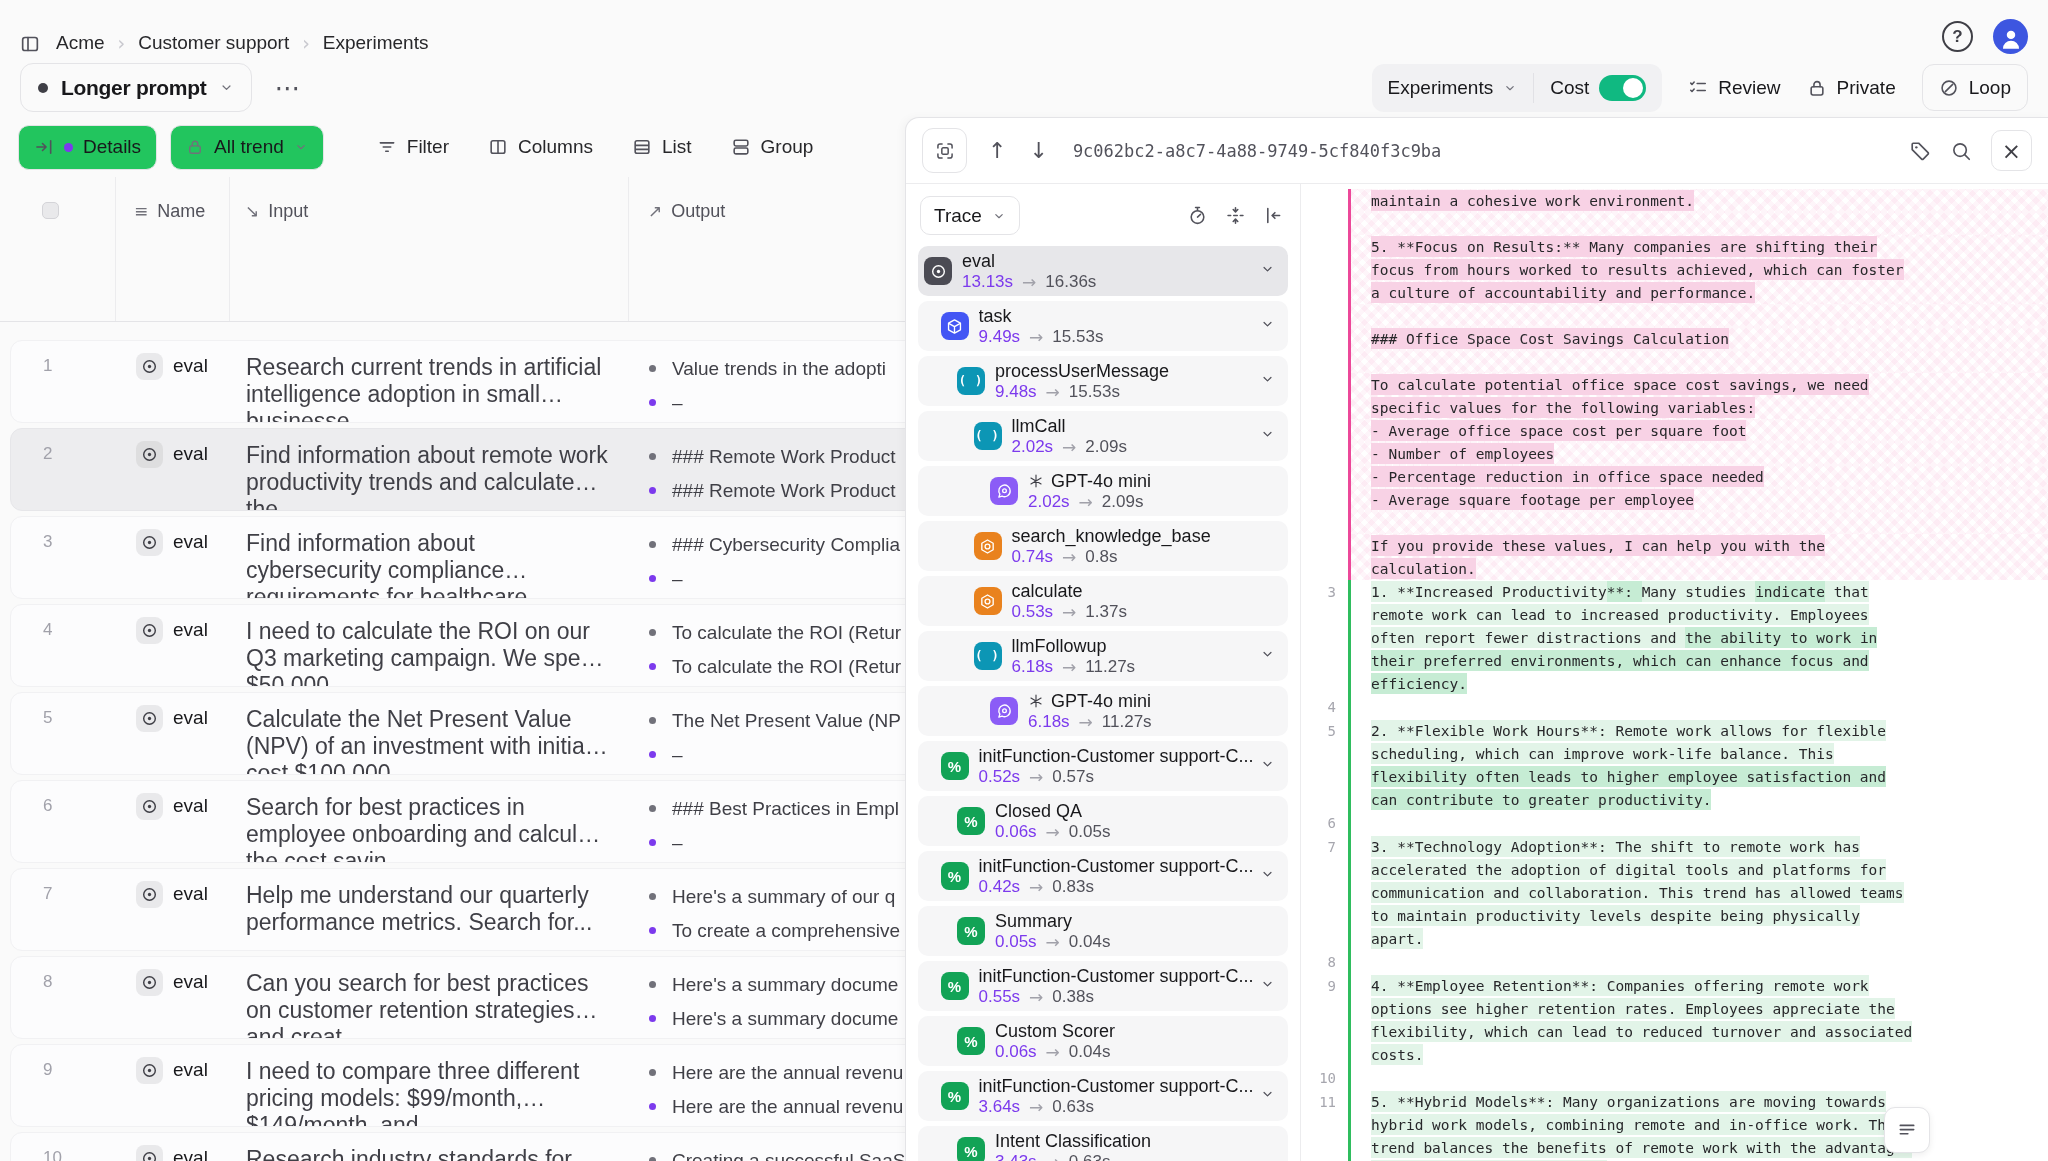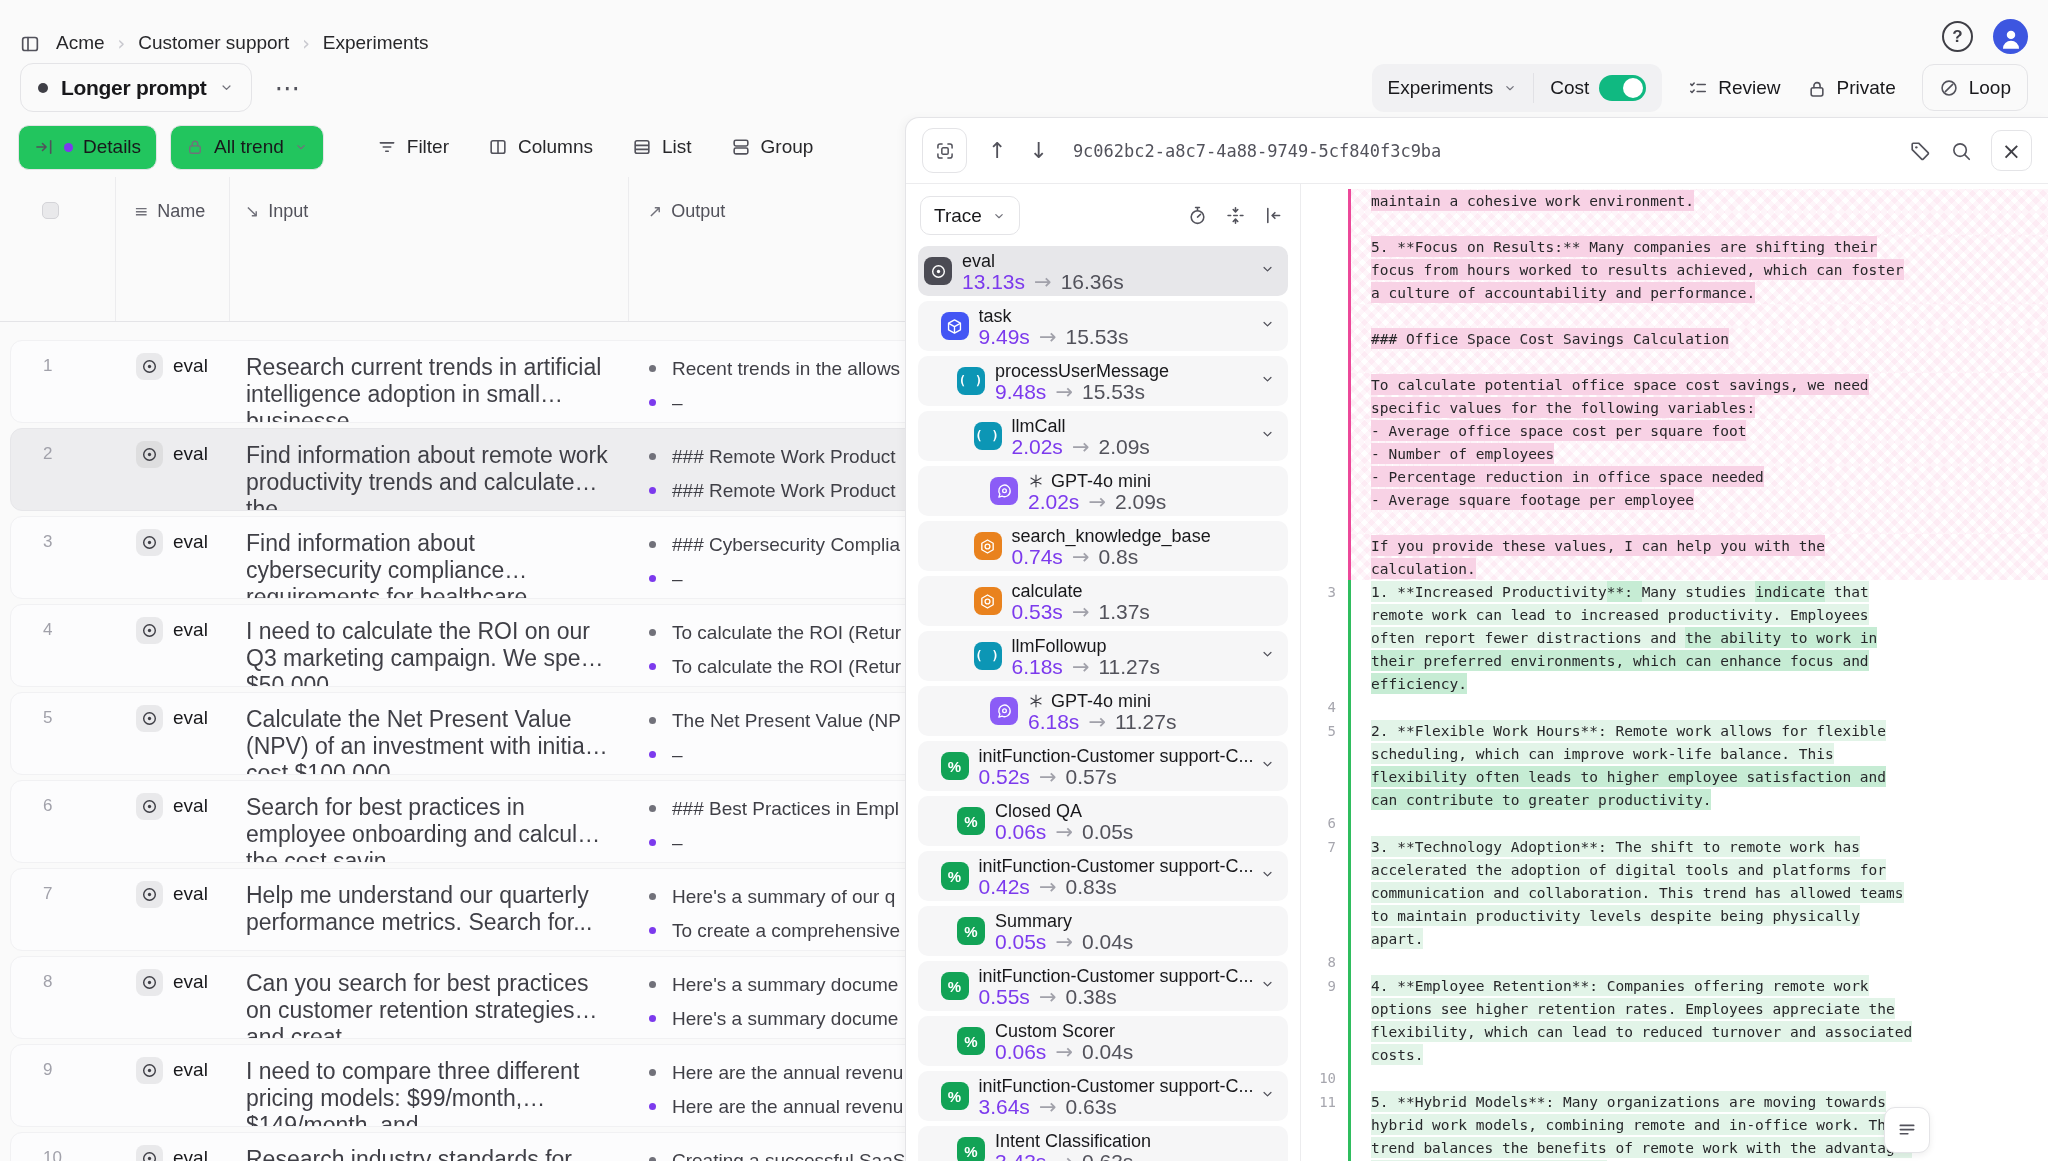--- a/index.html
+++ b/index.html
@@ -24,21 +24,21 @@
   .exp-btn { display:flex; align-items:center; gap:13px; border:1px solid #e4e4e7; border-radius:13px; height:49px; padding:0 17px; background:#fafafa; }
   .exp-dot { width:10px; height:10px; border-radius:50%; background:#3f3f46; }
   .exp-name { font-size:21px; font-weight:700; letter-spacing:-0.3px; color:#18181b; }
   .kebab { margin-left:16px; font-size:26px; color:#52525b; font-family:"DejaVu Sans",sans-serif; padding:0 6px; }
   .title-right { margin-left:auto; display:flex; align-items:center; gap:26px; }
   .seg-group { background:#f1f1f3; border-radius:12px; height:48px; display:flex; align-items:center; }
   .seg { padding:0 16px; display:flex; gap:10px; align-items:center; font-size:19px; font-weight:500; color:#18181b; height:100%; }
   .seg-div { width:1px; height:30px; background:#e1e1e5; }
   .toggle { width:47px; height:26px; border-radius:13px; background:#10b981; position:relative; }
   .toggle::after { content:""; position:absolute; right:3px; top:3px; width:20px; height:20px; border-radius:50%; background:#fff; }
-  .tbtn { display:flex; align-items:flex-end; gap:10px; font-size:19px; font-weight:500; color:#18181b; }
+  .tbtn { display:flex; align-items:center; gap:10px; font-size:19px; font-weight:500; color:#18181b; }
   .loop-btn { border:1px solid #e4e4e7; border-radius:12px; height:47px; padding:0 16px; background:#fafafa; display:flex; align-items:center; gap:10px; font-size:19px; font-weight:500; }
 
   
   .toolbar { height:60px; display:flex; align-items:center; padding:0 18px; gap:13px; }
   .tool-btn { border:1px solid #e4e4e7; border-radius:11px; height:45px; padding:0 15px; display:flex; align-items:center; gap:10px; background:#22c55e; font-size:19px; font-weight:500; color:#18181b; }
   .flat-btn { display:flex; align-items:center; gap:10px; font-size:19px; font-weight:500; color:#27272a; padding:0 13px; }
   .pdot { width:9px; height:9px; border-radius:50%; background:#7c3aed; }
 
   
   .thead { position:relative; height:145px; border-bottom:1px solid #e4e4e7; font-size:18px; font-weight:500; color:#52525b; }
@@ -81,21 +81,21 @@
   .tree-icons .ic svg { width:21px; height:21px; }
   .srow { position:relative; height:50px; border-radius:10px; background:#f6f6f7; margin-bottom:5px; display:flex; align-items:center; }
   .srow.sel { background:#e7e7ea; }
   .sicon { width:28px; height:28px; border-radius:8px; color:#fff; display:flex; align-items:center; justify-content:center; flex:none; font-weight:700; }
   .sicon svg { width:17px; height:17px; }
   .sicon .fn-g { font-family:"DejaVu Sans Mono",monospace; font-size:12px; font-weight:700; letter-spacing:1px; }
   .sicon .pc-g { font-size:15px; font-weight:700; }
   .smeta { margin-left:10px; min-width:0; }
   .sname { font-size:18px; line-height:21px; color:#18181b; white-space:nowrap; overflow:hidden; display:flex; align-items:center; gap:7px; }
   .oai svg { width:16px; height:16px; }
-  .stimes { font-size:21px; line-height:20px; display:flex; gap:9px; align-items:flex-start; }
+  .stimes { font-size:17px; line-height:20px; display:flex; gap:9px; align-items:flex-start; }
   .t1 { color:#7c3aed; } .t2 { color:#52525b; }
   .arr { color:#a1a1aa; font-family:"DejaVu Sans",sans-serif; }
   .schev { position:absolute; right:13px; top:50%; transform:translateY(-50%); color:#52525b; }
   .schev svg { width:15px; height:15px; }
 
   
   .diff { flex:1; position:relative; overflow:hidden; padding-top:5px; font-family:"DejaVu Sans Mono",monospace; font-size:14.5px; background:#fff; }
   .dline { display:flex; line-height:23px; min-height:23px; }
   .dnum { flex:none; width:47px; text-align:right; padding-right:12px; color:#a6a6ae; font-size:14px; padding-top:1px; }
   .dbody { flex:1; padding-left:20px; }
@@ -282,21 +282,21 @@
             <circle cx="12" cy="12" r="8.2" stroke="currentColor" stroke-width="2" fill="none"></circle>
             <circle cx="12" cy="12" r="2.3" fill="currentColor"></circle>
           </svg>
         </span>
         <span class="eval-lb">eval</span>
       </div>
       <div class="c-input">Research current trends in artificial intelligence adoption in small businesse...</div>
       <div class="c-out">
         <div class="oline">
           <span class="dot dg"></span>
-          <span>Recent trends in the allows</span>
+          <span>Value trends in the adopti</span>
         </div>
         <div class="oline">
           <span class="dot dp"></span>
           <span>–</span>
         </div>
       </div>
     </div>
     <div class="trow sel">
       <div class="c-num">2</div>
       <div class="c-name">

